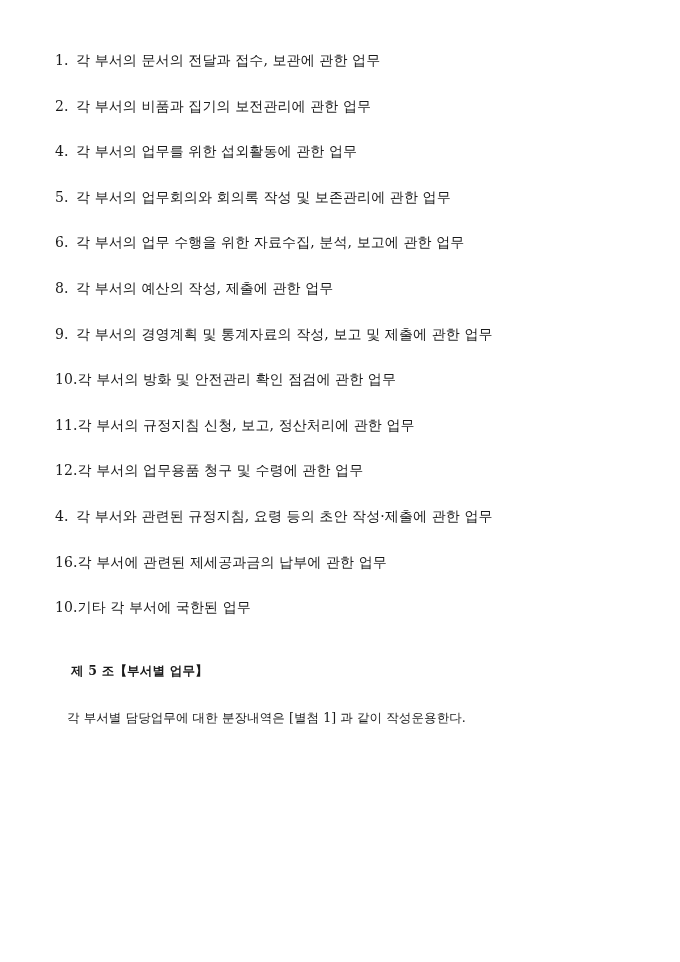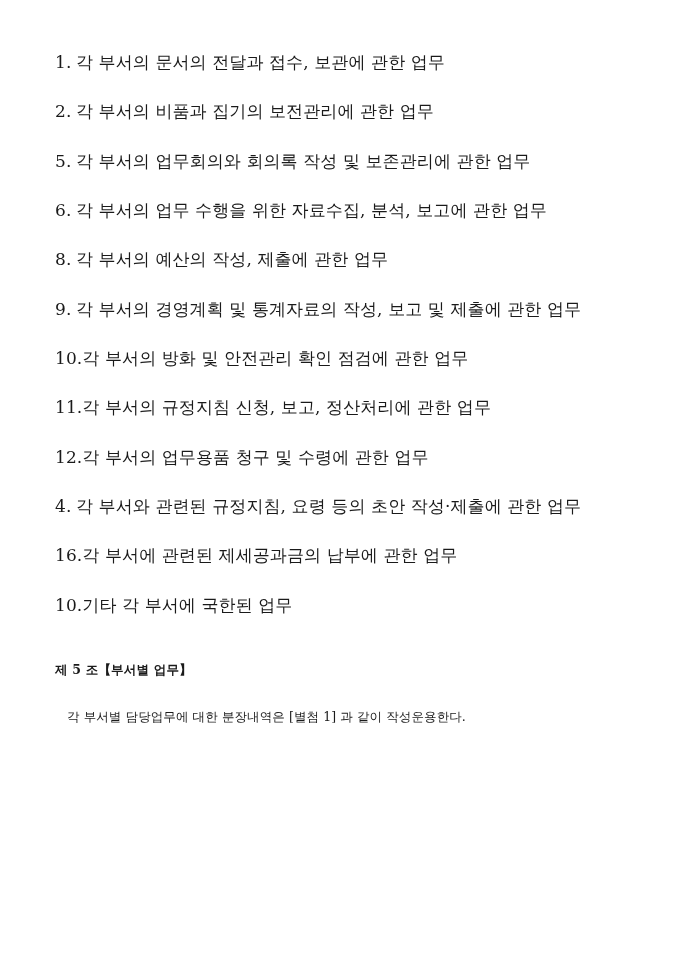--- a/index.html
+++ b/index.html
@@ -23,37 +23,37 @@
     height: 962px;
     background: #ffffff;
   }
   .content {
     position: absolute;
     left: 55px;
     top: 52px;
     width: 580px;
   }
   .numbered-item {
-    font-size: 17px;
+    font-size: 14px;
     line-height: 1.25;
     margin: 0 0 28.1px 0;
     white-space: nowrap;
     letter-spacing: 0.1px;
   }
   .numbered-item .num {
     display: inline-block;
     min-width: 21px;
   }
   .section-gap {
     height: 18px;
   }
   .article-heading {
     font-size: 12.5px;
     font-weight: bold;
-    margin: 0 0 30px 0;
+    margin: 0 0 30px 16px;
     letter-spacing: 0.2px;
     white-space: nowrap;
   }
   .article-body {
     font-size: 12.5px;
     line-height: 1.25;
     margin: 12px;
     white-space: nowrap;
     letter-spacing: 0.1px;
   }
@@ -62,20 +62,23 @@
 <body>
 
 <div class="page">
   <div class="content">
 
     <p class="numbered-item">
       <span class="num">1.</span><span>각 부서의 문서의 전달과 접수, 보관에 관한 업무</span>
     </p>
     <p class="numbered-item">
       <span class="num">2.</span><span>각 부서의 비품과 집기의 보전관리에 관한 업무</span>
+    </p>
+    <p class="numbered-item">
+      <span class="num">4.</span><span>각 부서의 업무를 위한 섭외활동에 관한 업무</span>
     </p>
     <p class="numbered-item">
       <span class="num">5.</span><span>각 부서의 업무회의와 회의록 작성 및 보존관리에 관한 업무</span>
     </p>
     <p class="numbered-item">
       <span class="num">6.</span><span>각 부서의 업무 수행을 위한 자료수집, 분석, 보고에 관한 업무</span>
     </p>
     <p class="numbered-item">
       <span class="num">8.</span><span>각 부서의 예산의 작성, 제출에 관한 업무</span>
     </p>

